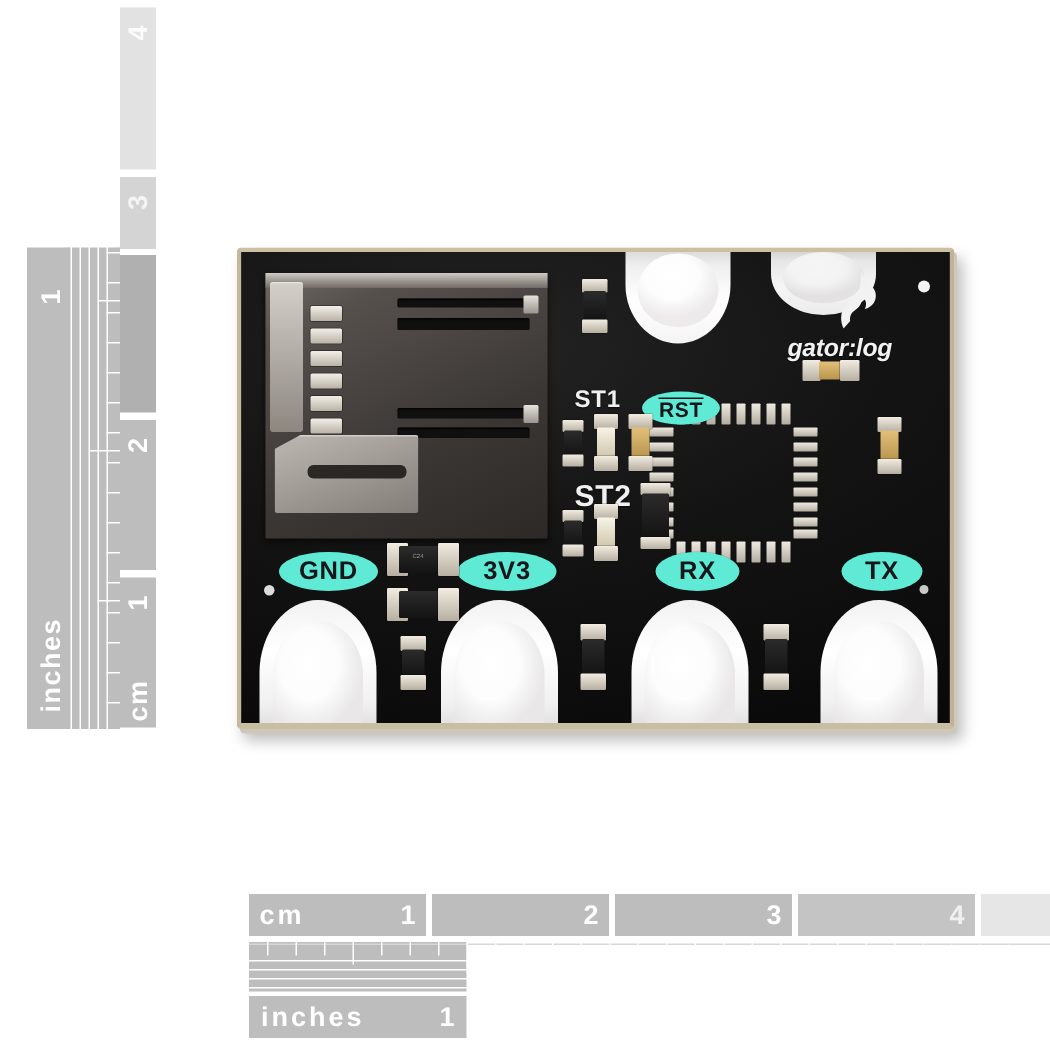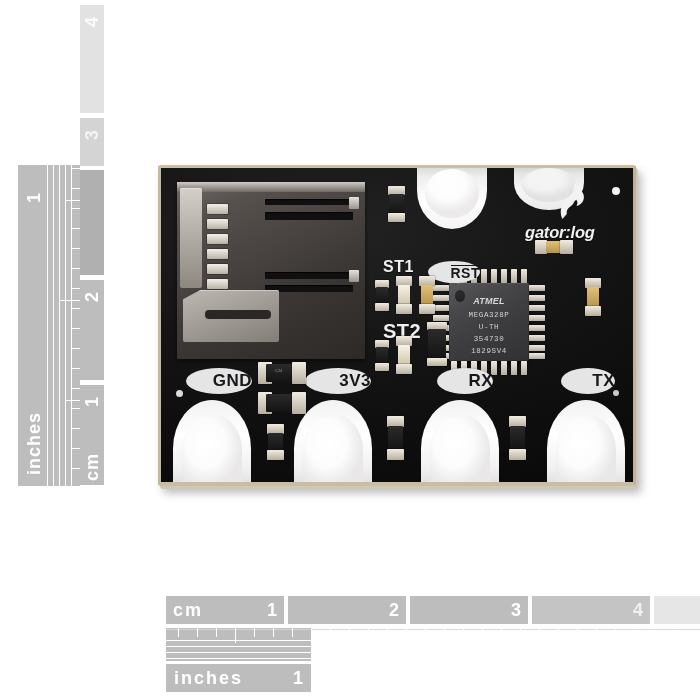--- a/index.html
+++ b/index.html
@@ -79,22 +79,22 @@
     border-radius:52% 52% 0 0/58% 58% 0 0;
     background:linear-gradient(0deg,#dedede 0%,#f1f1f1 22%,#ffffff 60%,#f2f2f2 100%);
   }
   .bothole .inner{
     position:absolute;left:11%;top:16%;width:78%;height:84%;border-radius:50% 50% 0 0;
     background:radial-gradient(60% 60% at 40% 40%, #ffffff 0%, #fcfcfc 55%, #e9e7e7 100%);
   }
 
   
   .pill{
-    position:absolute;background:#e5e5e5;border-radius:50%/50%;
-    color:#17161a;font-weight:bold;display:flex;align-items:center;justify-content:flex-end;
+    position:absolute;background:#5eead4;border-radius:50%/50%;
+    color:#17161a;font-weight:bold;display:flex;align-items:center;justify-content:center;
     letter-spacing:.5px;box-shadow:0 0 0 .5px rgba(0,0,0,.12);
   }
   .silktxt{position:absolute;color:#f0f0f0;font-weight:bold;letter-spacing:.5px;
            text-shadow:0 1px 1px rgba(0,0,0,.6);}
 
   
   #sd{
     position:absolute;
     background:linear-gradient(155deg,#6f6a65 0%,#55504c 18%,#4a4542 38%,#3b3734 62%,#2c2927 100%);
     box-shadow:inset 0 1px 0 rgba(255,255,255,.22), 0 2px 4px rgba(0,0,0,.55);
@@ -253,28 +253,20 @@
         <div class="eject" style="left:3px;top:6px;width:22px;height:100px;background:linear-gradient(180deg,#d4cfc9,#8d8780);"></div>
 
         <div class="sdpin" style="left:30px;top:22px;width:21px;height:10px;"></div>
         <div class="sdpin" style="left:30px;top:37px;width:21px;height:10px;"></div>
         <div class="sdpin" style="left:30px;top:52px;width:21px;height:10px;"></div>
         <div class="sdpin" style="left:30px;top:67px;width:21px;height:10px;"></div>
         <div class="sdpin" style="left:30px;top:82px;width:21px;height:10px;"></div>
         <div class="sdpin" style="left:30px;top:97px;width:21px;height:10px;"></div>
       </div>
 
-      <div id="ic" style="left:288px;top:115px;width:80px;height:78px;">
-        <div class="dot"></div>
-        <div class="brand" style="top:13px;">ATMEL</div>
-        <div class="line" style="top:28px;">MEGA328P</div>
-        <div class="line" style="top:40px;">U-TH</div>
-        <div class="line" style="top:52px;">354730</div>
-        <div class="line" style="top:64px;">1829SV4</div>
-      </div>
 
       <div class="icpins" style="left:288px;top:101px;width:80px;height:14px;">
         <div class="icpin" style="left:2px;top:0;width:6px;height:14px;"></div>
         <div class="icpin" style="left:12px;top:0;width:6px;height:14px;"></div>
         <div class="icpin" style="left:22px;top:0;width:6px;height:14px;"></div>
         <div class="icpin" style="left:32px;top:0;width:6px;height:14px;"></div>
         <div class="icpin" style="left:42px;top:0;width:6px;height:14px;"></div>
         <div class="icpin" style="left:52px;top:0;width:6px;height:14px;"></div>
         <div class="icpin" style="left:62px;top:0;width:6px;height:14px;"></div>
         <div class="icpin" style="left:72px;top:0;width:6px;height:14px;"></div>

